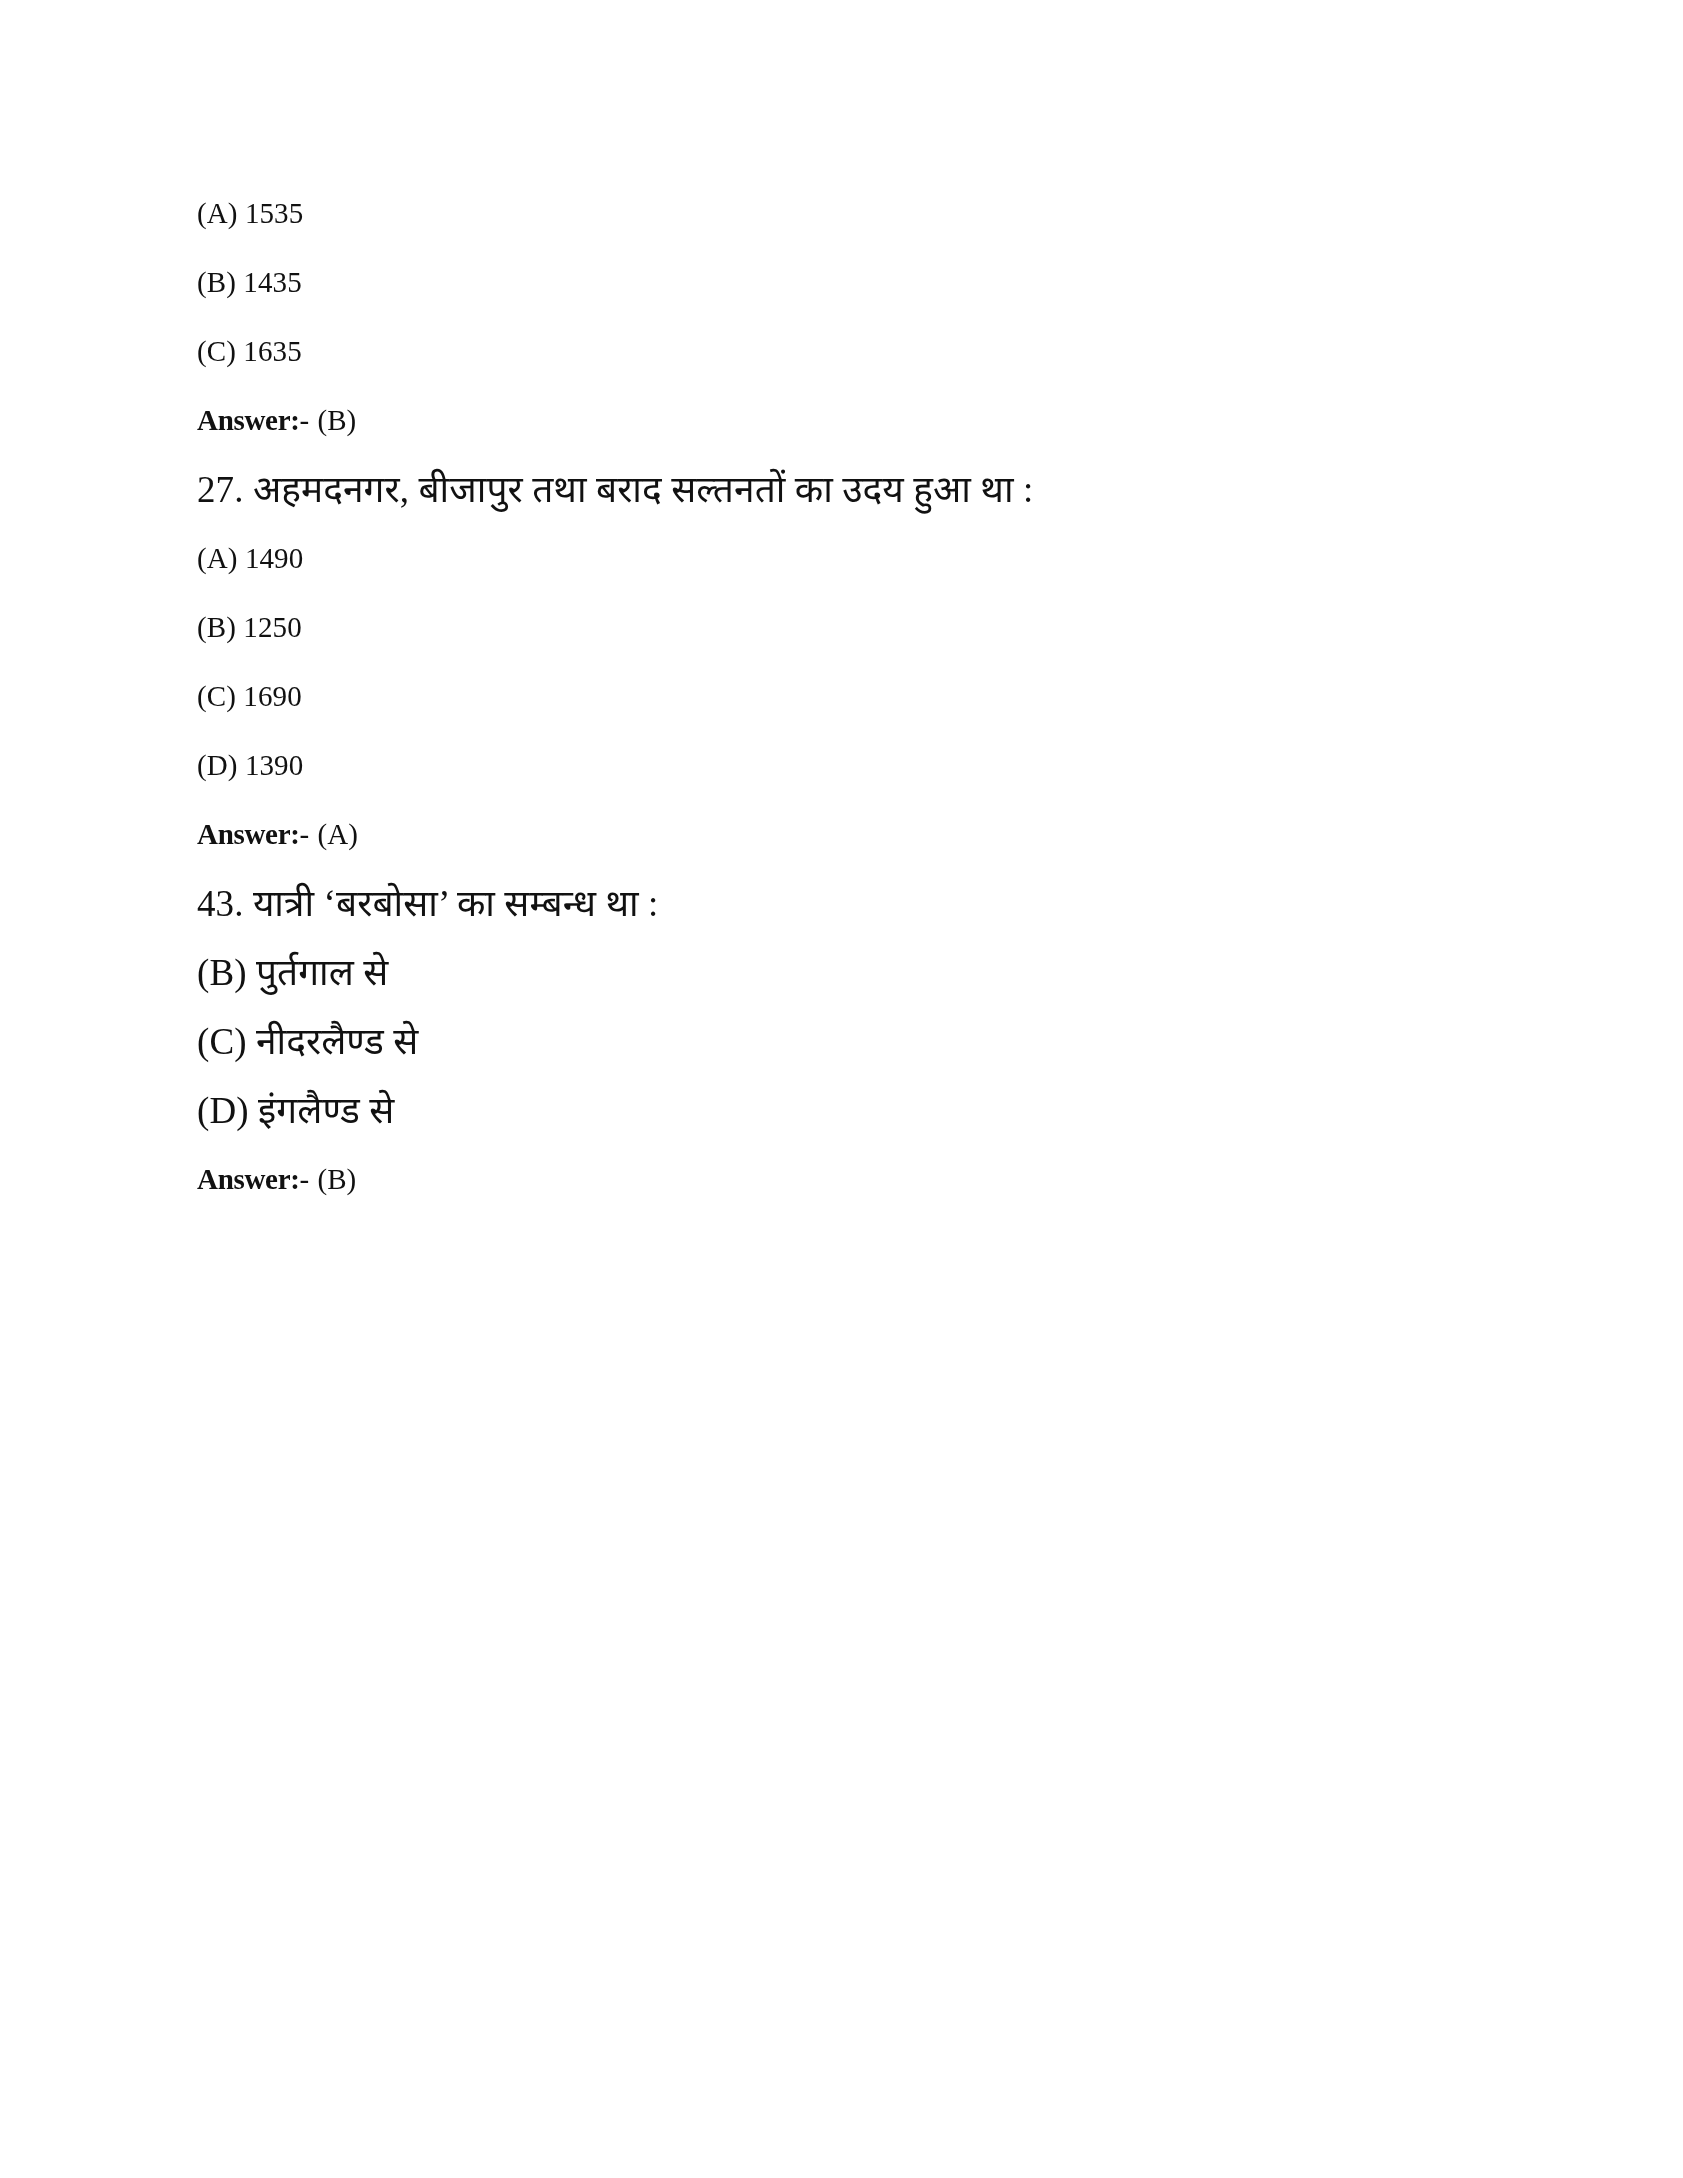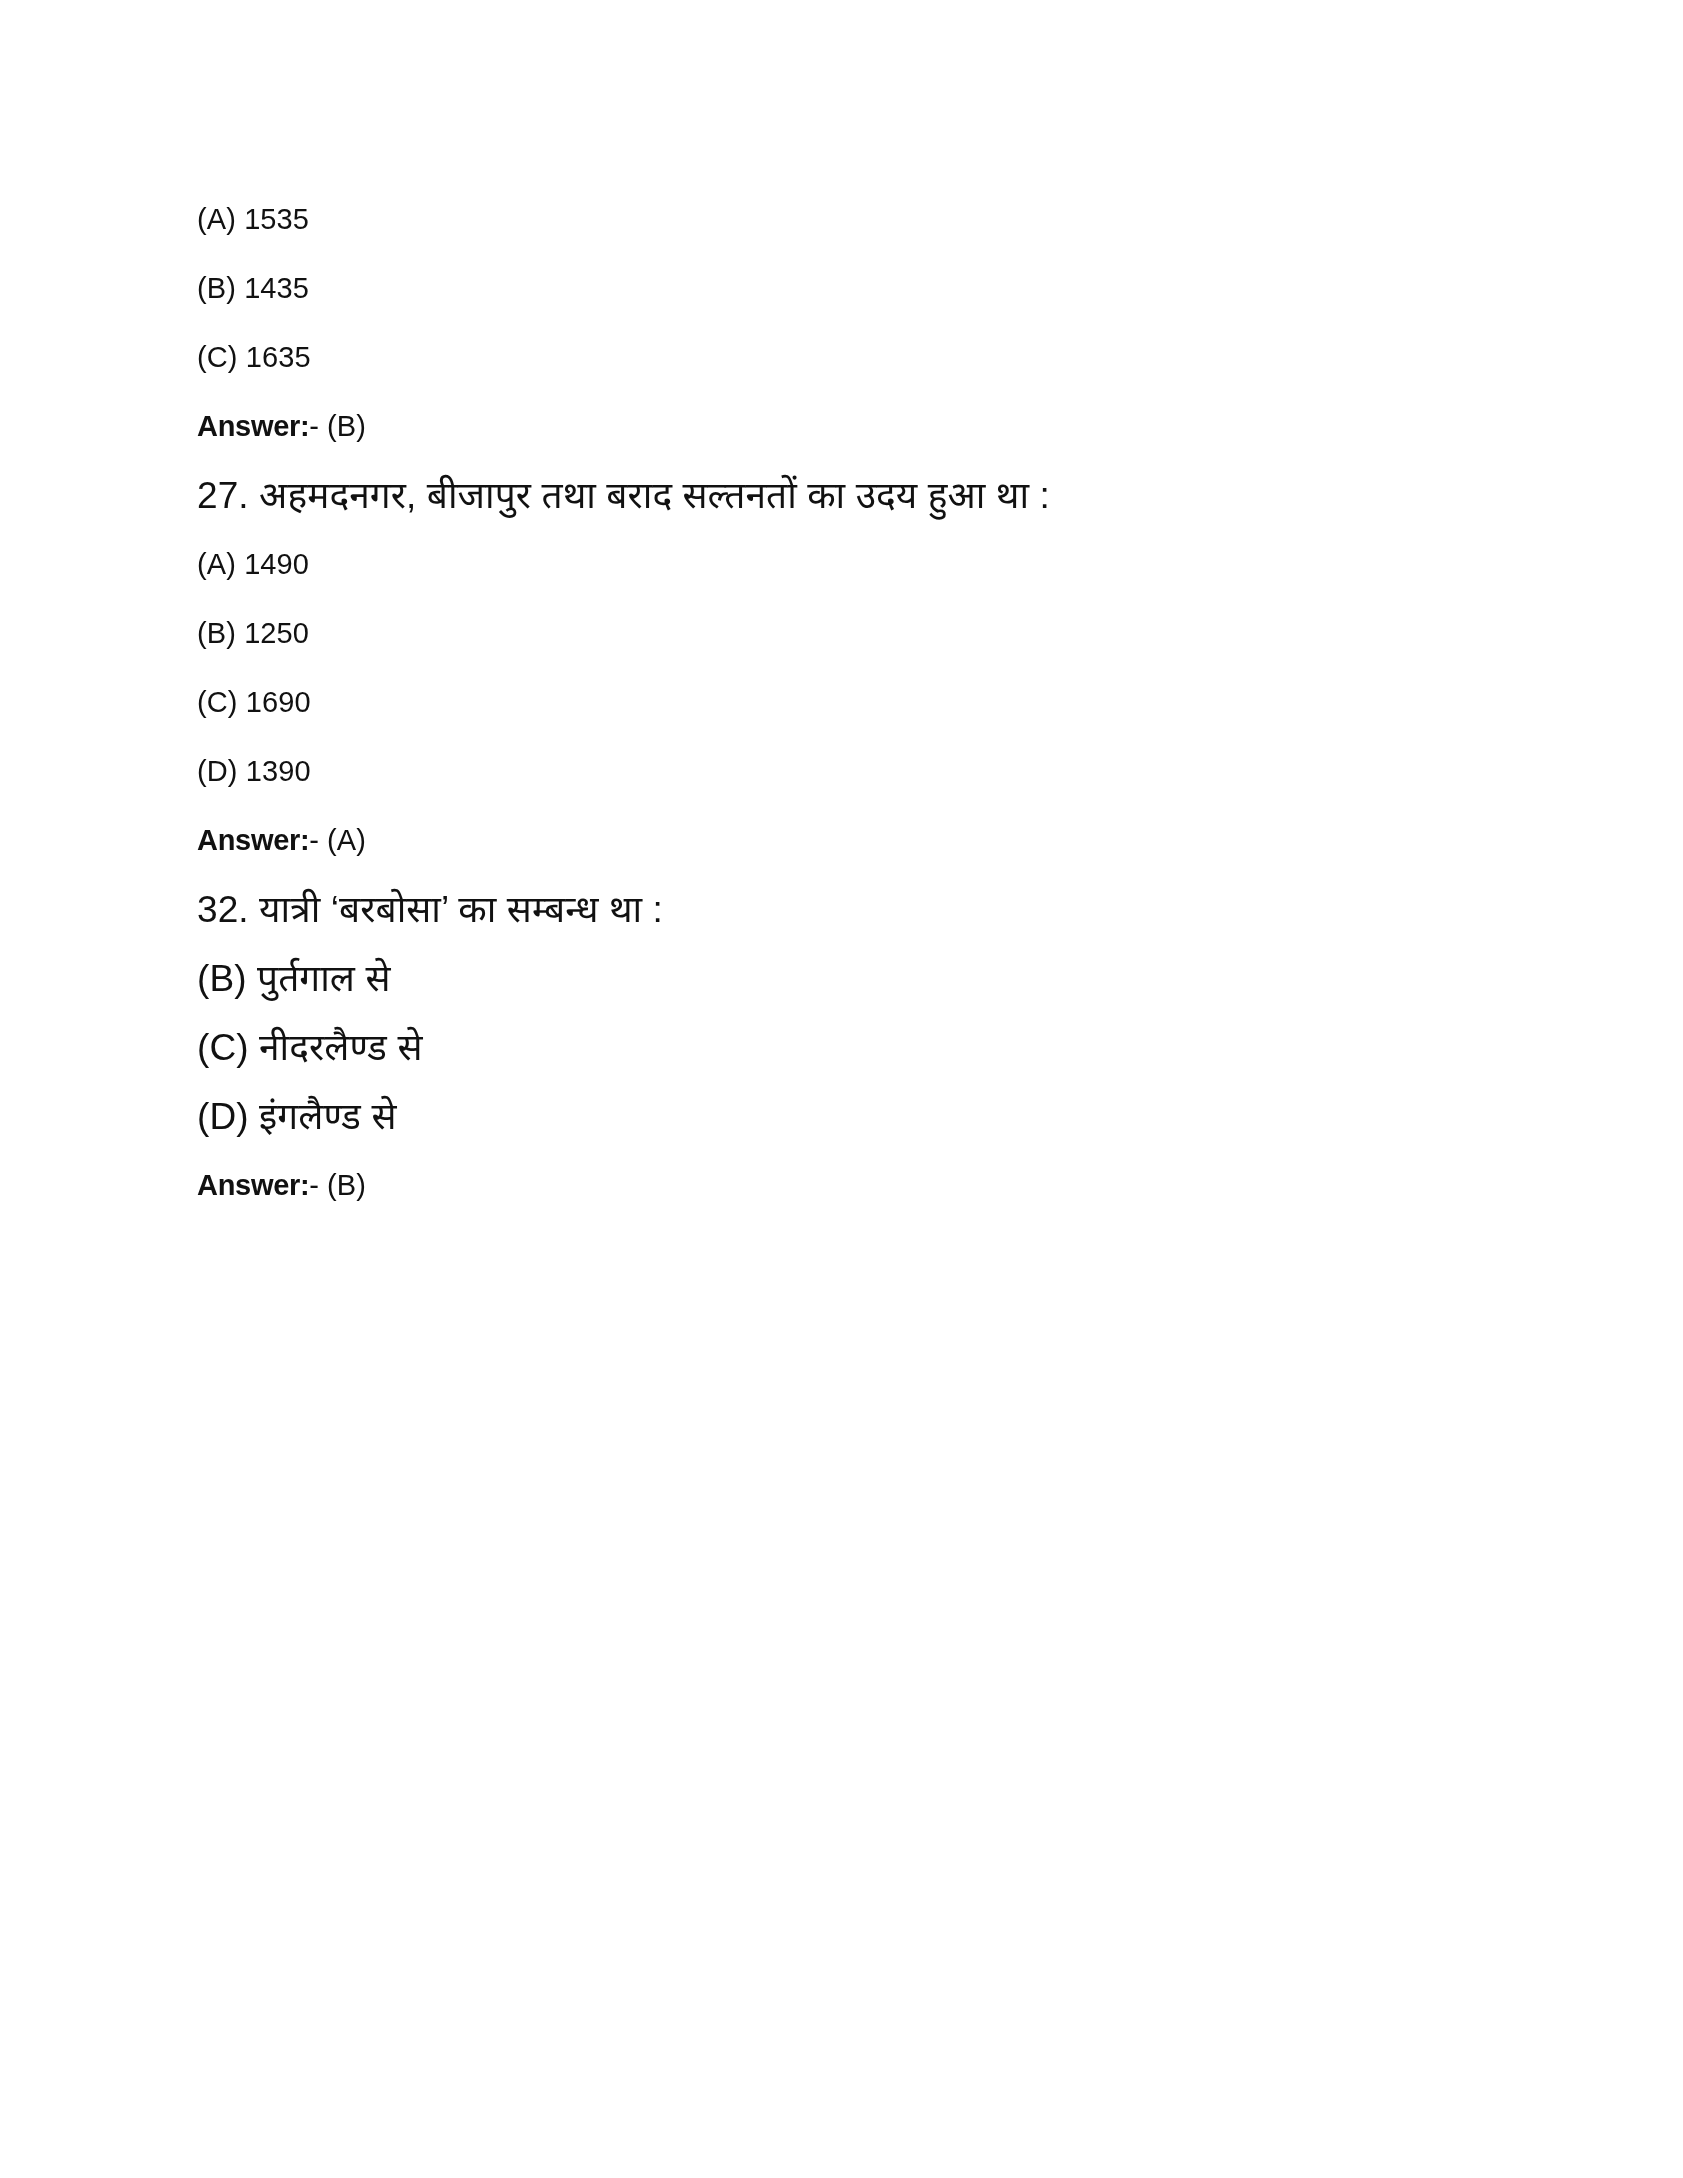--- a/index.html
+++ b/index.html
@@ -11,22 +11,23 @@
       width: 1683px;
       height: 2178px;
       position: relative;
       overflow: hidden;
       font-family: "Liberation Sans", "DejaVu Sans", sans-serif;
       color: #111111;
     }
     .page {
       position: absolute;
       left: 197px;
-      top: 194px;
+      top: 188px;
       width: 1287px;
+      font-family: Liberation Serif, serif;
     }
     .line {
       height: 69px;
       line-height: 51px;
       font-size: 29px;
       white-space: nowrap;
       letter-spacing: 0.1px;
     }
     .line.devanagari {
       font-size: 37px;
@@ -80,21 +81,21 @@
     <div class="line">
       <span>(D)</span>
       <span>1390</span>
     </div>
     <div class="line">
       <span class="answer-label">Answer:</span><span class="answer-sep">-</span><span>(A)</span>
     </div>
   </div>
 
   <div class="q-block">
-    <div class="line devanagari">32. यात्री ‘बरबोसा’ का सम्बन्ध था :</div>
+    <div class="line devanagari">43. यात्री ‘बरबोसा’ का सम्बन्ध था :</div>
     <div class="line devanagari">
       <span>(B)</span>
       <span>पुर्तगाल से</span>
     </div>
     <div class="line devanagari">
       <span>(C)</span>
       <span>नीदरलैण्ड से</span>
     </div>
     <div class="line devanagari">
       <span>(D)</span>

